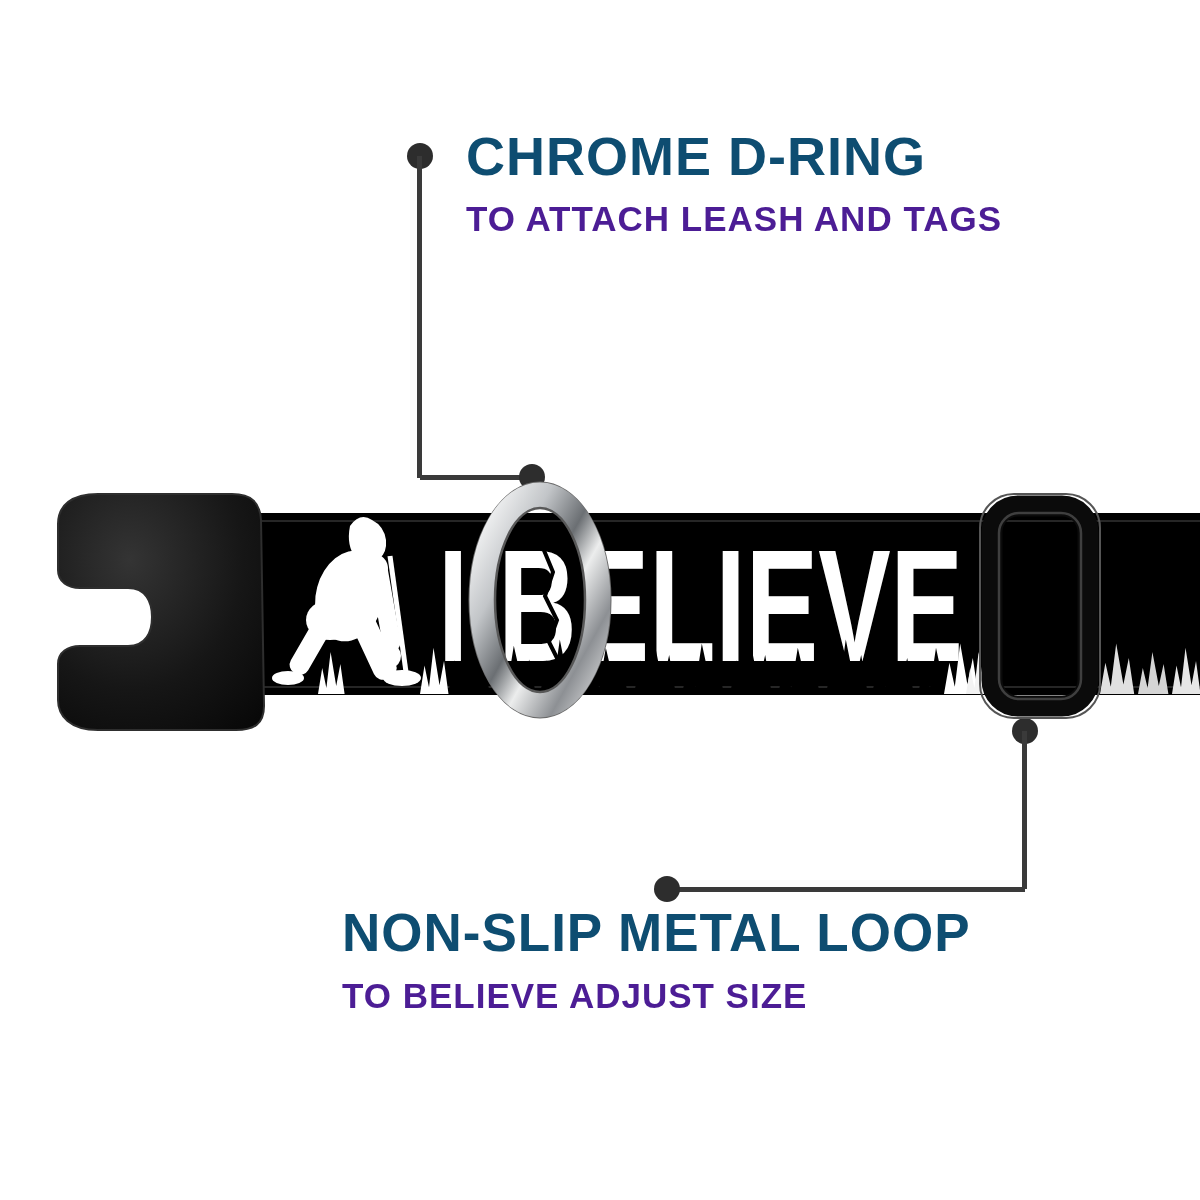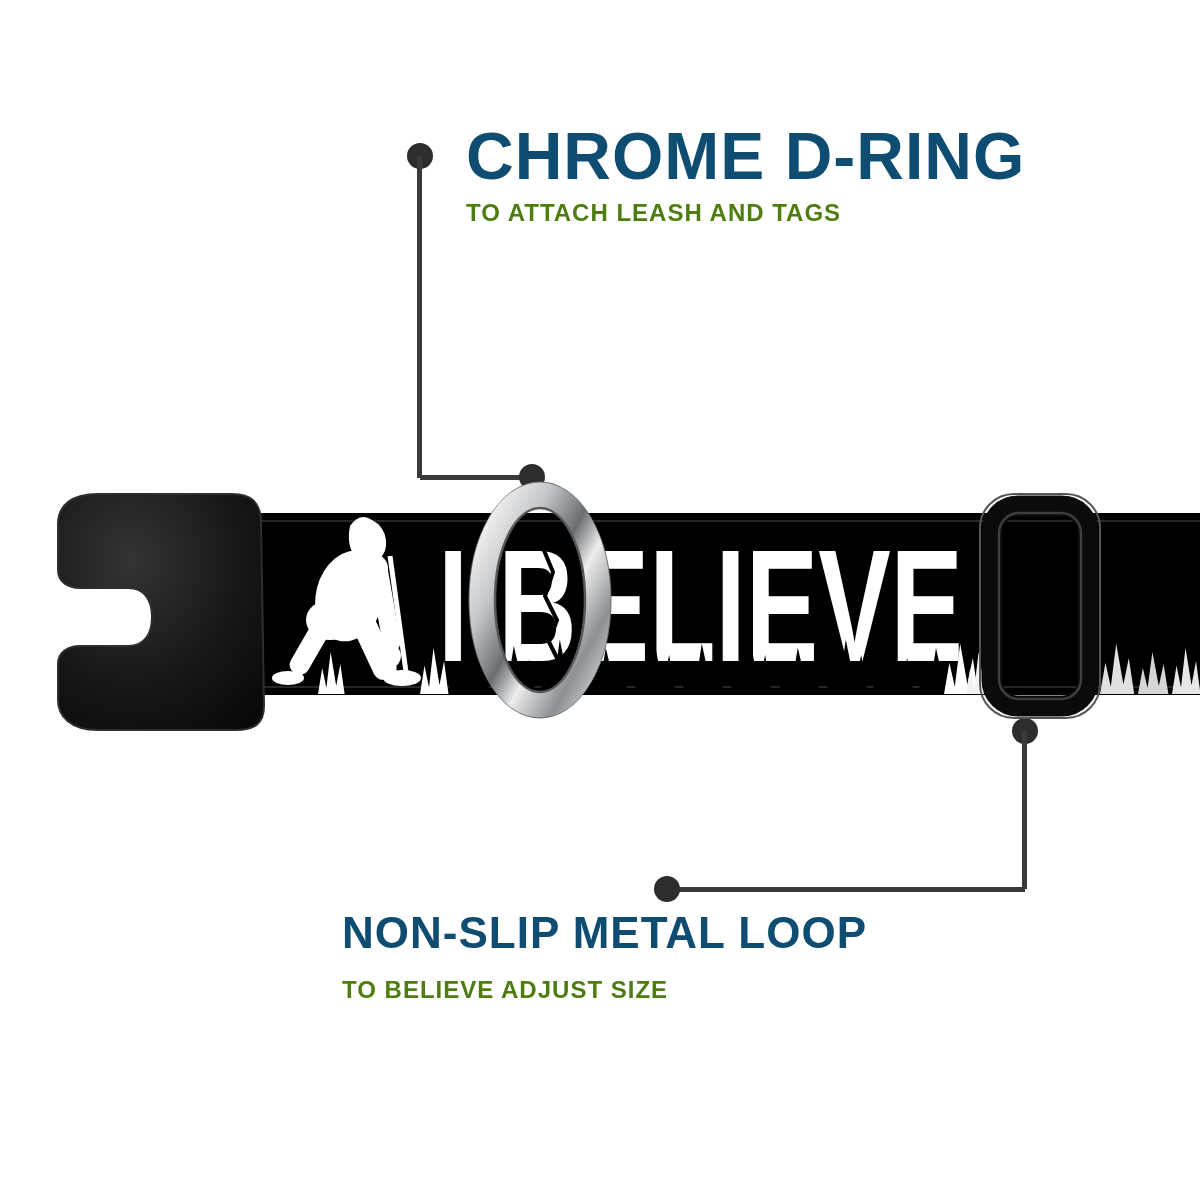--- a/index.html
+++ b/index.html
@@ -6,36 +6,36 @@
   .canvas{
     position:relative;
     width:1200px;height:1200px;
     background:#ffffff;
     overflow:hidden;
     font-family:"Liberation Sans", sans-serif;
   }
   
   .annot{position:absolute;}
   .annot-title{
-    font-size:66px;
+    font-size:54px;
     font-weight:800;
     letter-spacing:1px;
     color:#0e4d71;
     line-height:54px;
     white-space:nowrap;
   }
   .annot-sub{
     margin-top:16px;
-    font-size:24px;
+    font-size:35px;
     font-weight:700;
     letter-spacing:1px;
-    color:#4d7c0f;
+    color:#4c1d95;
     white-space:nowrap;
   }
-  #annot-bottom .annot-title{font-size:44px;}
+  #annot-bottom .annot-title{font-size:53px;}
   
   .callout-dot{
     position:absolute;
     width:26px;height:26px;
     border-radius:50%;
     background:#2d2d2d;
   }
   .callout-line{
     position:absolute;
     background:#3a3a3a;

